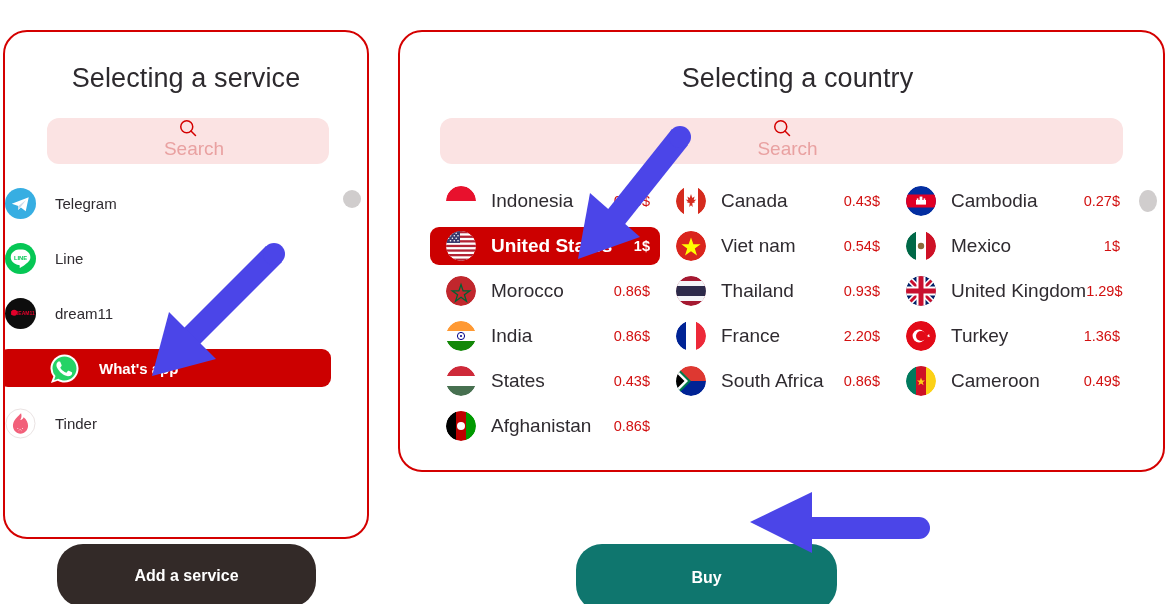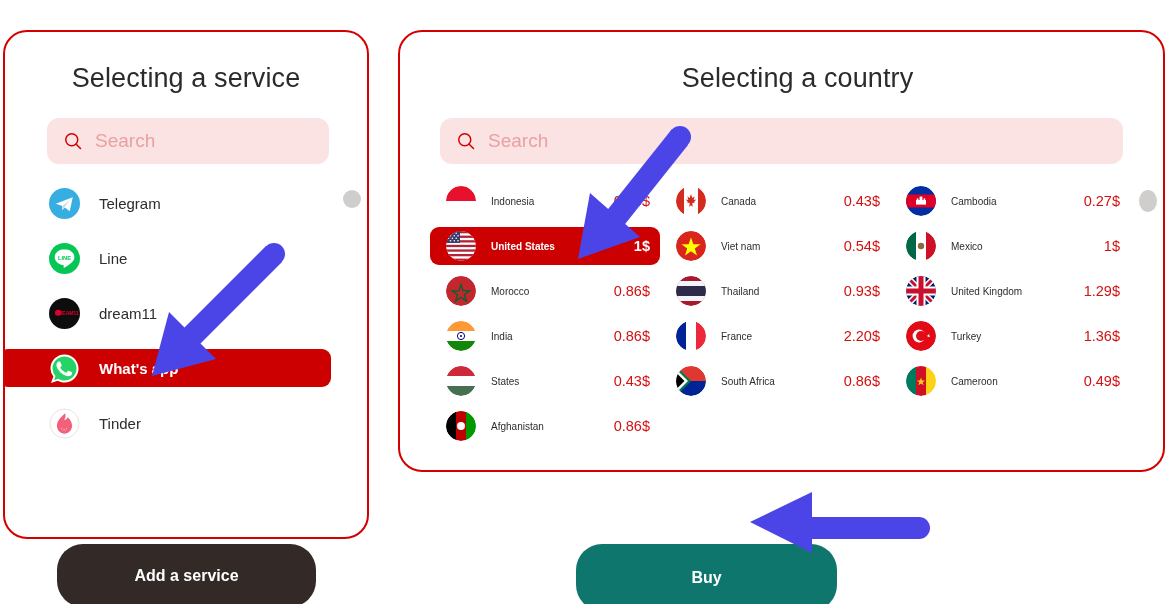--- a/index.html
+++ b/index.html
@@ -34,39 +34,39 @@
 
   
   .search {
     position: relative;
     background: #fbe3e3;
     border-radius: 12px;
     height: 46px;
     display: flex;
     align-items: center;
     padding: 0 16px;
+    flex-direction: column;
   }
   #search-service { margin: 24px 38px 0 42px; }
   #search-country { margin: 24px 40px 0 40px; }
   .search .ph {
     color: #e9a1a1;
     font-size: 19px;
     margin-left: 12px;
     user-select: none;
   }
   .mag { width: 20px; height: 20px; flex: 0 0 auto; display:block; }
 
   
   #service-list { margin-top: 20px; position: relative; }
   .srow {
     display: flex;
     align-items: center;
     height: 38px;
     margin-bottom: 17px;
-    padding-left: 44px;
     position: relative;
   }
   .srow .ico { width: 31px; height: 31px; flex: 0 0 auto; position: relative; }
   .srow .nm { margin-left: 19px; font-size: 15px; color: #2f2b30; }
   .srow.sel {
     background: #cc0000;
     border-radius: 9px;
     margin-left: -6px;
     margin-right: 36px;
     padding-left: 50px;
@@ -83,21 +83,21 @@
   }
   .crow {
     display: flex;
     align-items: center;
     height: 38px;
     padding-left: 16px;
     padding-right: 10px;
     position: relative;
   }
   .crow .flag { width: 30px; height: 30px; border-radius: 50%; flex: 0 0 auto; overflow: hidden; position: relative; }
-  .crow .nm { margin-left: 15px; font-size: 10px; color: #2f2b30; white-space: nowrap; }
+  .crow .nm { margin-left: 15px; font-size: 19px; color: #2f2b30; white-space: nowrap; }
   .crow .pr { margin-left: auto; font-size: 14.5px; color: #d21111; font-weight: 400; }
   .crow.sel { background: #cc0000; border-radius: 9px; }
   .crow.sel .nm { color: #fff; font-weight: 700; }
   .crow.sel .pr { color: #fff; font-weight: 700; }
 
   
   .thumb {
     position: absolute;
     background: #d0cdcd;
     border-radius: 50%;

